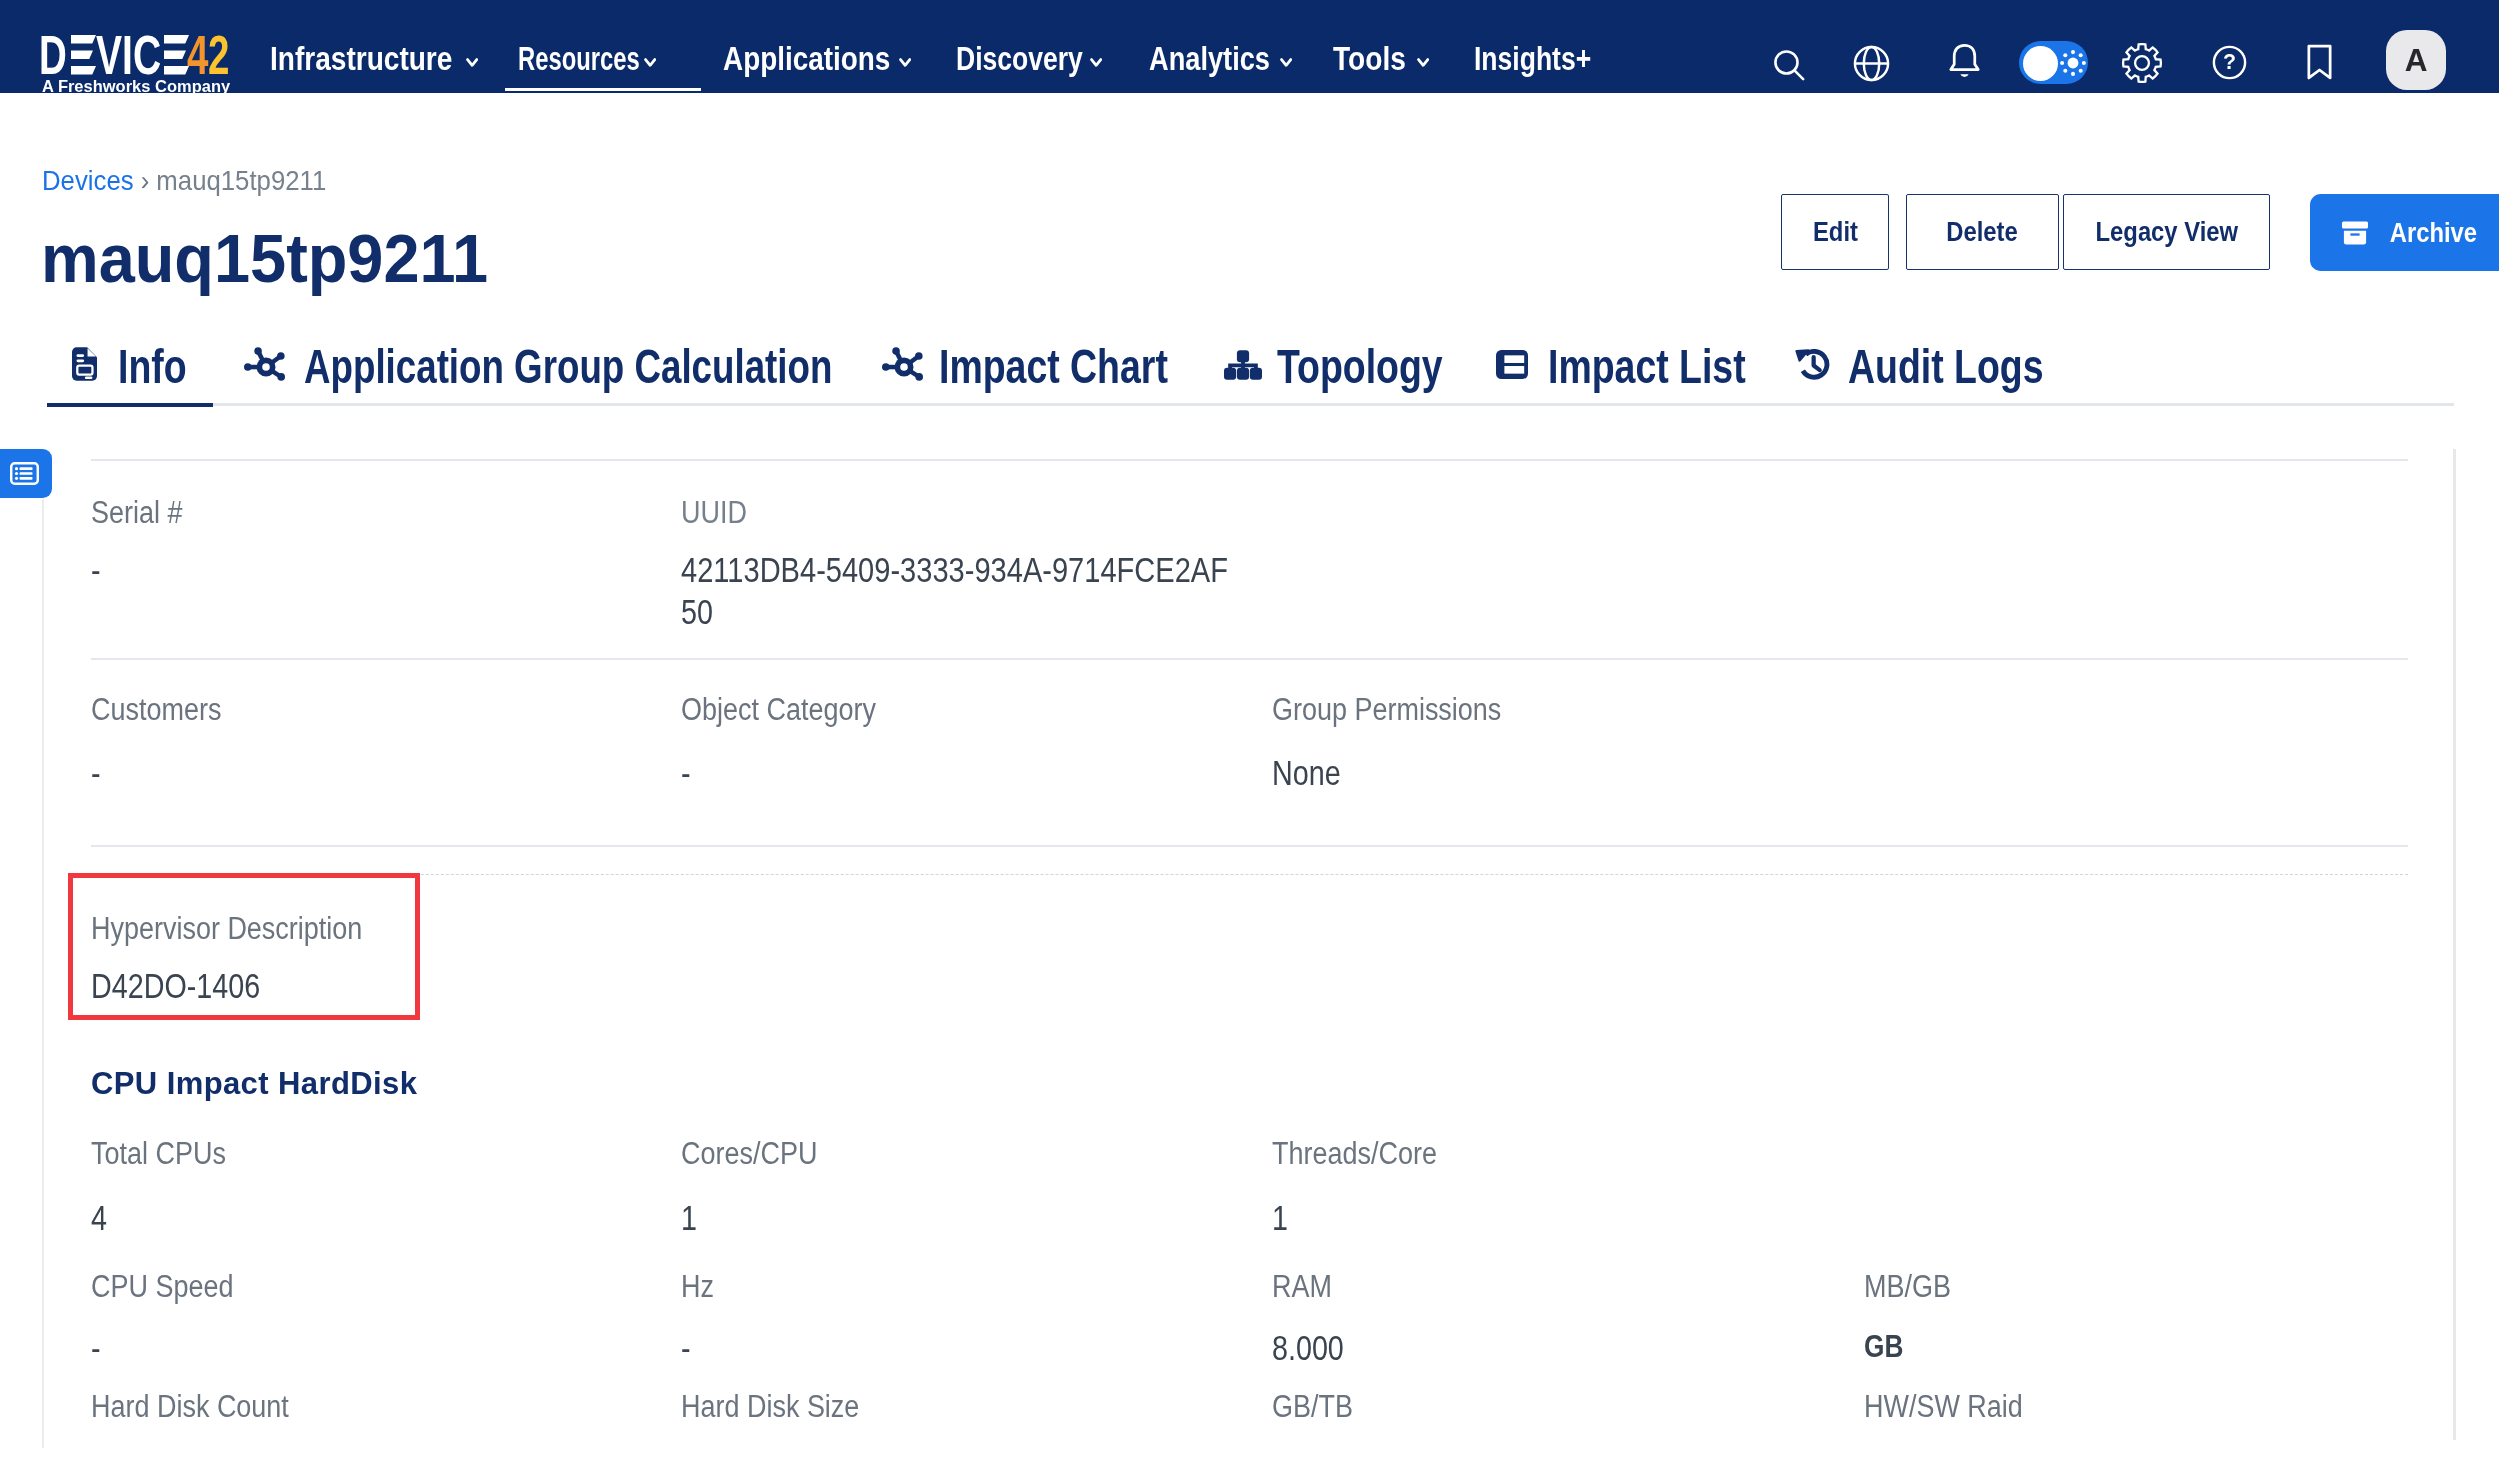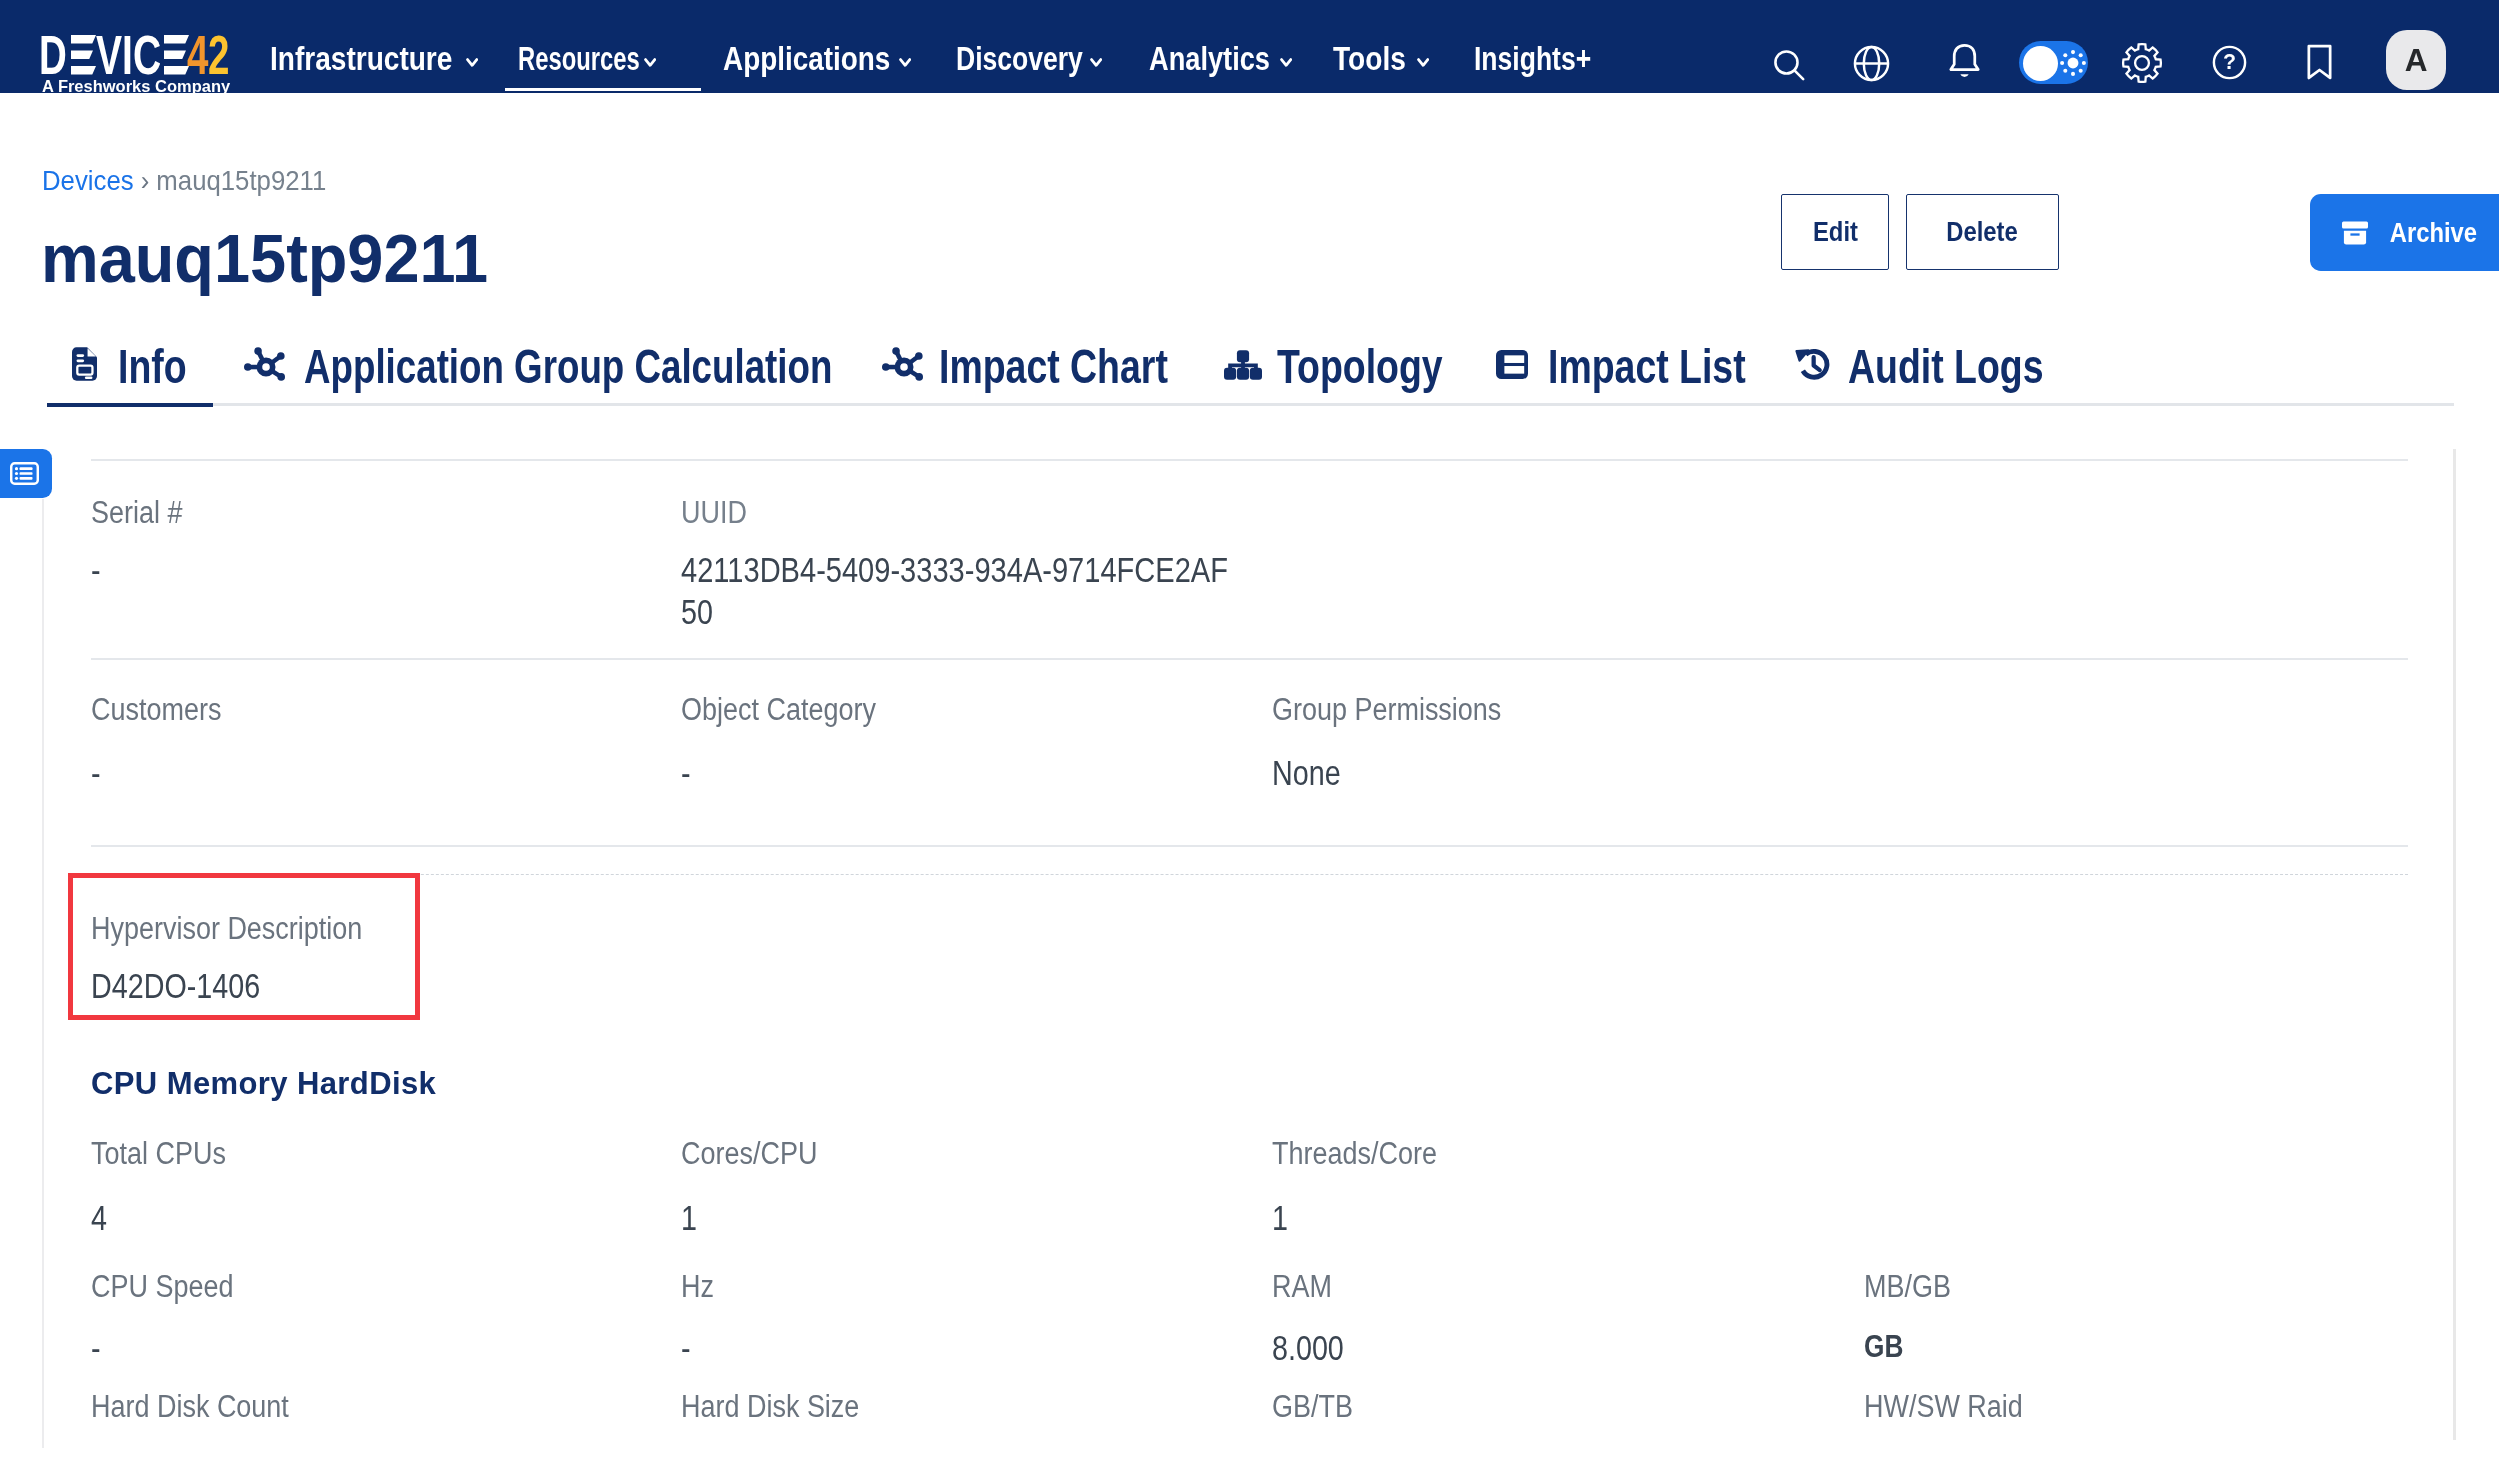--- a/index.html
+++ b/index.html
@@ -158,20 +158,23 @@
 
   <div id="breadcrumb"><a>Devices</a><span class="sep">›</span><span class="cur">mauq15tp9211</span></div>
   <div id="title">mauq15tp9211</div>
 
   <div class="btn" id="btn-edit">
       <span>Edit</span>
     </div>
   <div class="btn" id="btn-delete">
       <span>Delete</span>
     </div>
+  <div class="btn" id="btn-legacy">
+      <span>Legacy View</span>
+    </div>
   <div class="btn" id="btn-archive">
     <svg width="26" height="26" viewBox="0 0 34 34">
       <rect x="0" y="2" width="34" height="9" rx="2" fill="#fff"></rect>
       <path d="M2.5 14 H31.5 V29 a3 3 0 0 1 -3 3 H5.5 a3 3 0 0 1 -3 -3 Z" fill="#fff"></path>
       <line x1="11" y1="19" x2="23" y2="19" stroke="#1B74E8" stroke-width="3"></line>
     </svg>
     <span>Archive</span>
   </div>
 
   <svg class="tabicon" style="left:72px; top:347px;" width="25" height="34" viewBox="0 0 33 44">
@@ -277,21 +280,21 @@
   <div class="lbl" style="left:91px; top:694px;">Customers</div>
   <div class="val" style="left:91px; top:755px;">-</div>
   <div class="lbl" style="left:681px; top:694px;">Object Category</div>
   <div class="val" style="left:681px; top:755px;">-</div>
   <div class="lbl" style="left:1272px; top:694px;">Group Permissions</div>
   <div class="val" style="left:1272px; top:755px;">None</div>
 
   <div class="lbl" style="left:91px; top:913px;">Hypervisor Description</div>
   <div class="val" style="left:91px; top:968px;">D42DO-1406</div>
 
-  <div id="cpuhead">CPU Memory HardDisk</div>
+  <div id="cpuhead">CPU Impact HardDisk</div>
 
   <div class="lbl" style="left:91px; top:1138px;">Total CPUs</div>
   <div class="val" style="left:91px; top:1200px;">4</div>
   <div class="lbl" style="left:681px; top:1138px;">Cores/CPU</div>
   <div class="val" style="left:681px; top:1200px;">1</div>
   <div class="lbl" style="left:1272px; top:1138px;">Threads/Core</div>
   <div class="val" style="left:1272px; top:1200px;">1</div>
 
   <div class="lbl" style="left:91px; top:1271px;">CPU Speed</div>
   <div class="val" style="left:91px; top:1330px;">-</div>

